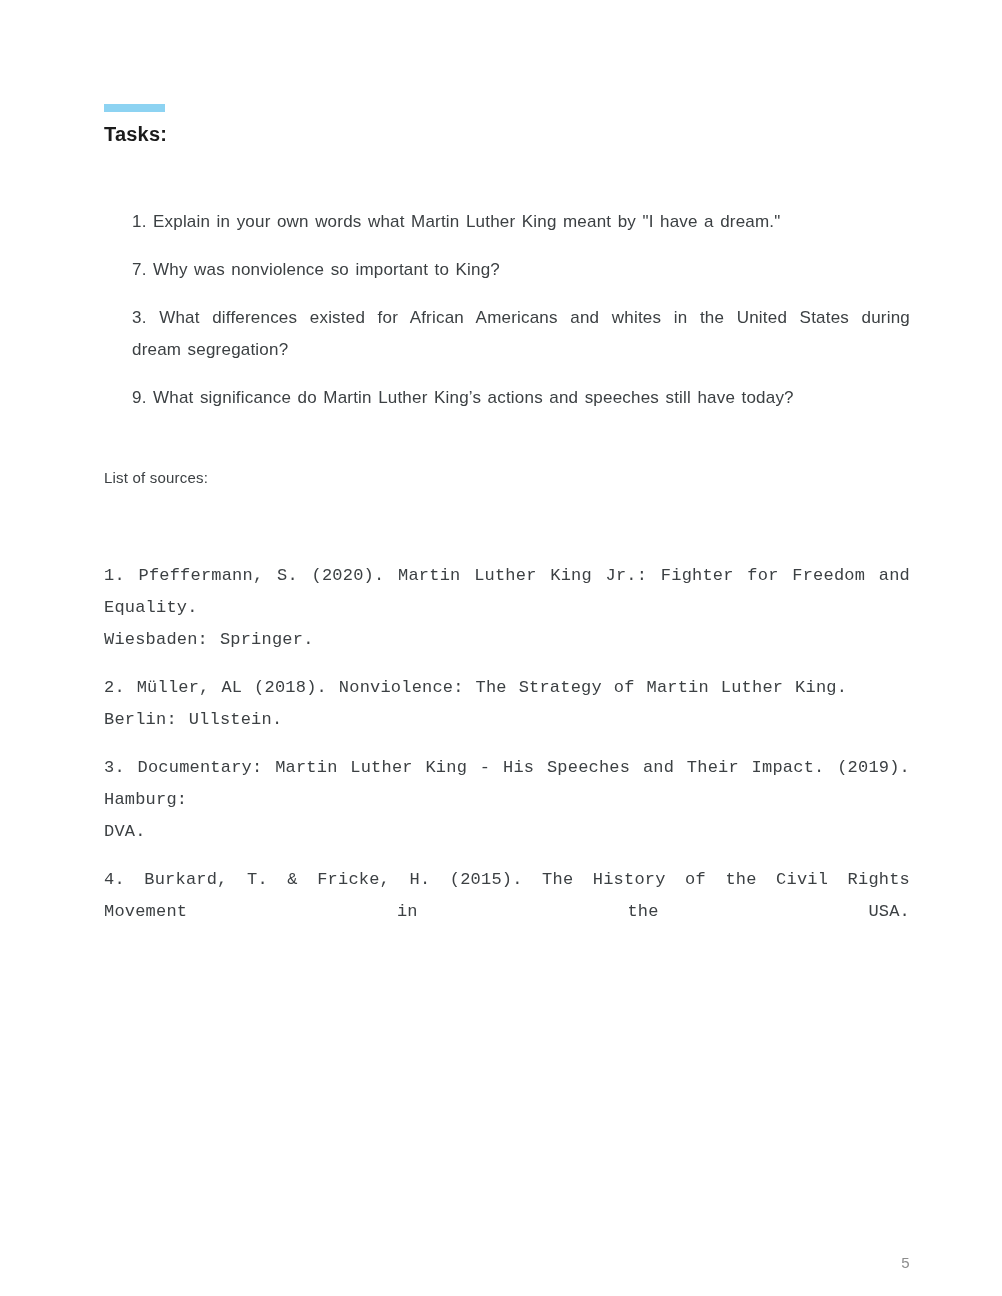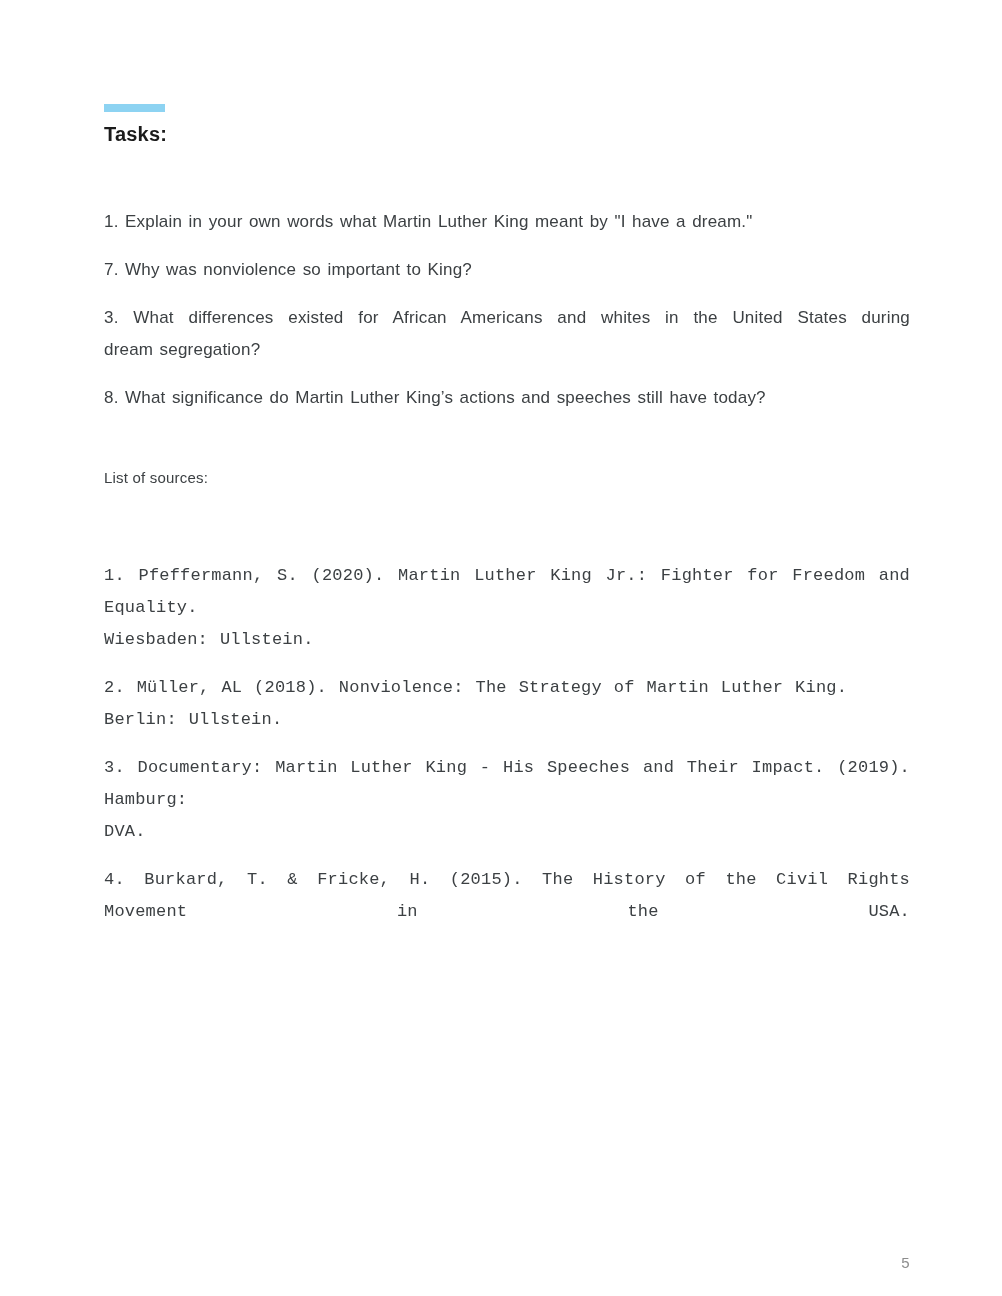--- a/index.html
+++ b/index.html
@@ -27,20 +27,21 @@
   .tasks-heading {
     margin: 8px 0 0 0;
     font-size: 20px;
     line-height: 28px;
     font-weight: 700;
     color: #1b1b1b;
     letter-spacing: 0.2px;
   }
   .questions-list {
     margin-top: 58px;
+    margin-left: 28px;
   }
   .sources-label {
     margin-top: 48px;
     font-size: 15px;
     line-height: 32px;
     letter-spacing: 0.2px;
   }
   .sources-list {
     margin-top: 66px;
     font-family: Liberation Mono, monospace;
@@ -84,30 +85,30 @@
         <div class="line">1. Explain in your own words what Martin Luther King meant by "I have a dream."</div>
       </div>
       <div class="para">
         <div class="line">7. Why was nonviolence so important to King?</div>
       </div>
       <div class="para">
         <div class="line stretch">3. What differences existed for African Americans and whites in the United States during</div>
         <div class="line">dream segregation?</div>
       </div>
       <div class="para">
-        <div class="line">8. What significance do Martin Luther King’s actions and speeches still have today?</div>
+        <div class="line">9. What significance do Martin Luther King’s actions and speeches still have today?</div>
       </div>
     </div>
 
   <div class="sources-label">List of sources:</div>
 
   <div class="sources-list">
       <div class="para">
         <div class="line stretch">1. Pfeffermann, S. (2020). Martin Luther King Jr.: Fighter for Freedom and Equality.</div>
-        <div class="line">Wiesbaden: Ullstein.</div>
+        <div class="line">Wiesbaden: Springer.</div>
       </div>
       <div class="para">
         <div class="line">2. Müller, AL (2018). Nonviolence: The Strategy of Martin Luther King. Berlin: Ullstein.</div>
       </div>
       <div class="para">
         <div class="line stretch">3. Documentary: Martin Luther King - His Speeches and Their Impact. (2019). Hamburg:</div>
         <div class="line">DVA.</div>
       </div>
       <div class="para">
         <div class="line stretch">4. Burkard, T. &amp; Fricke, H. (2015). The History of the Civil Rights Movement in the USA.</div>

